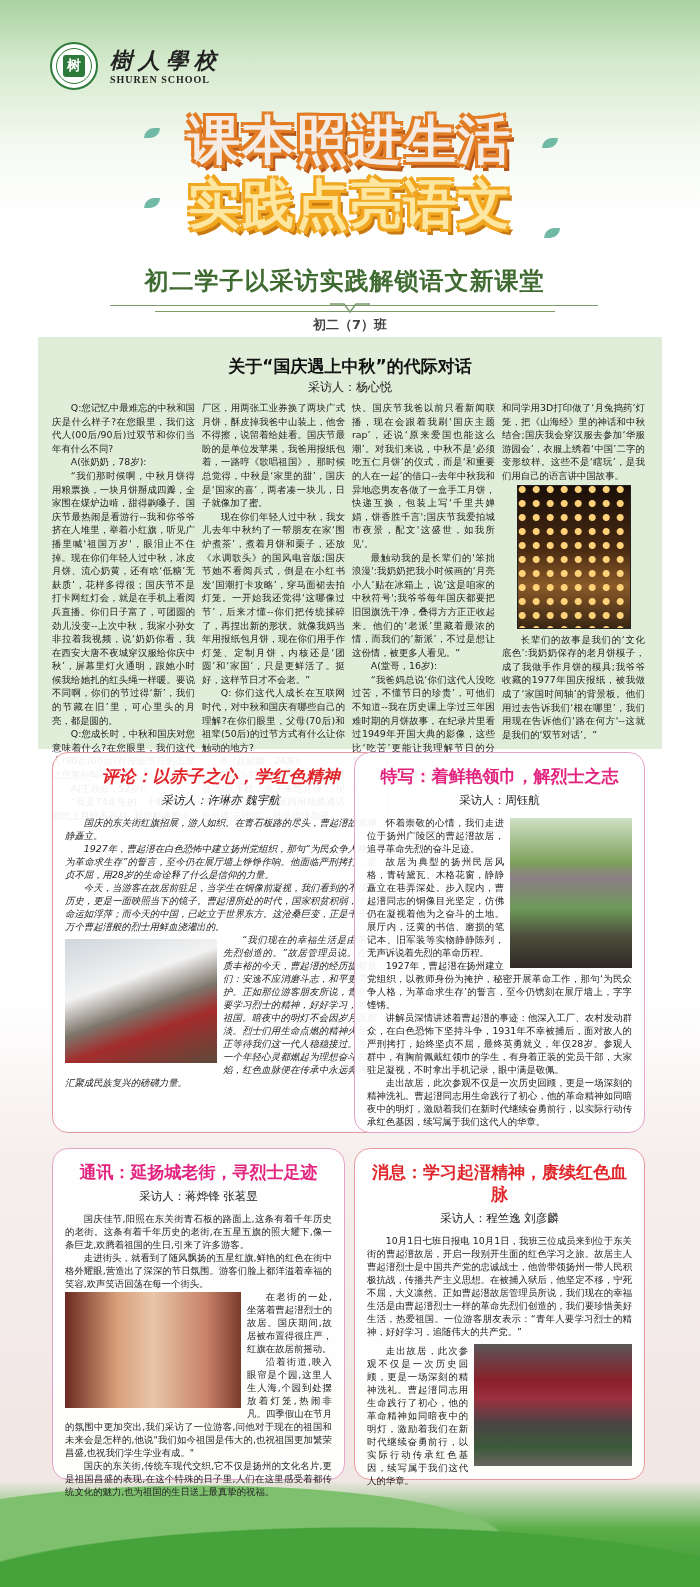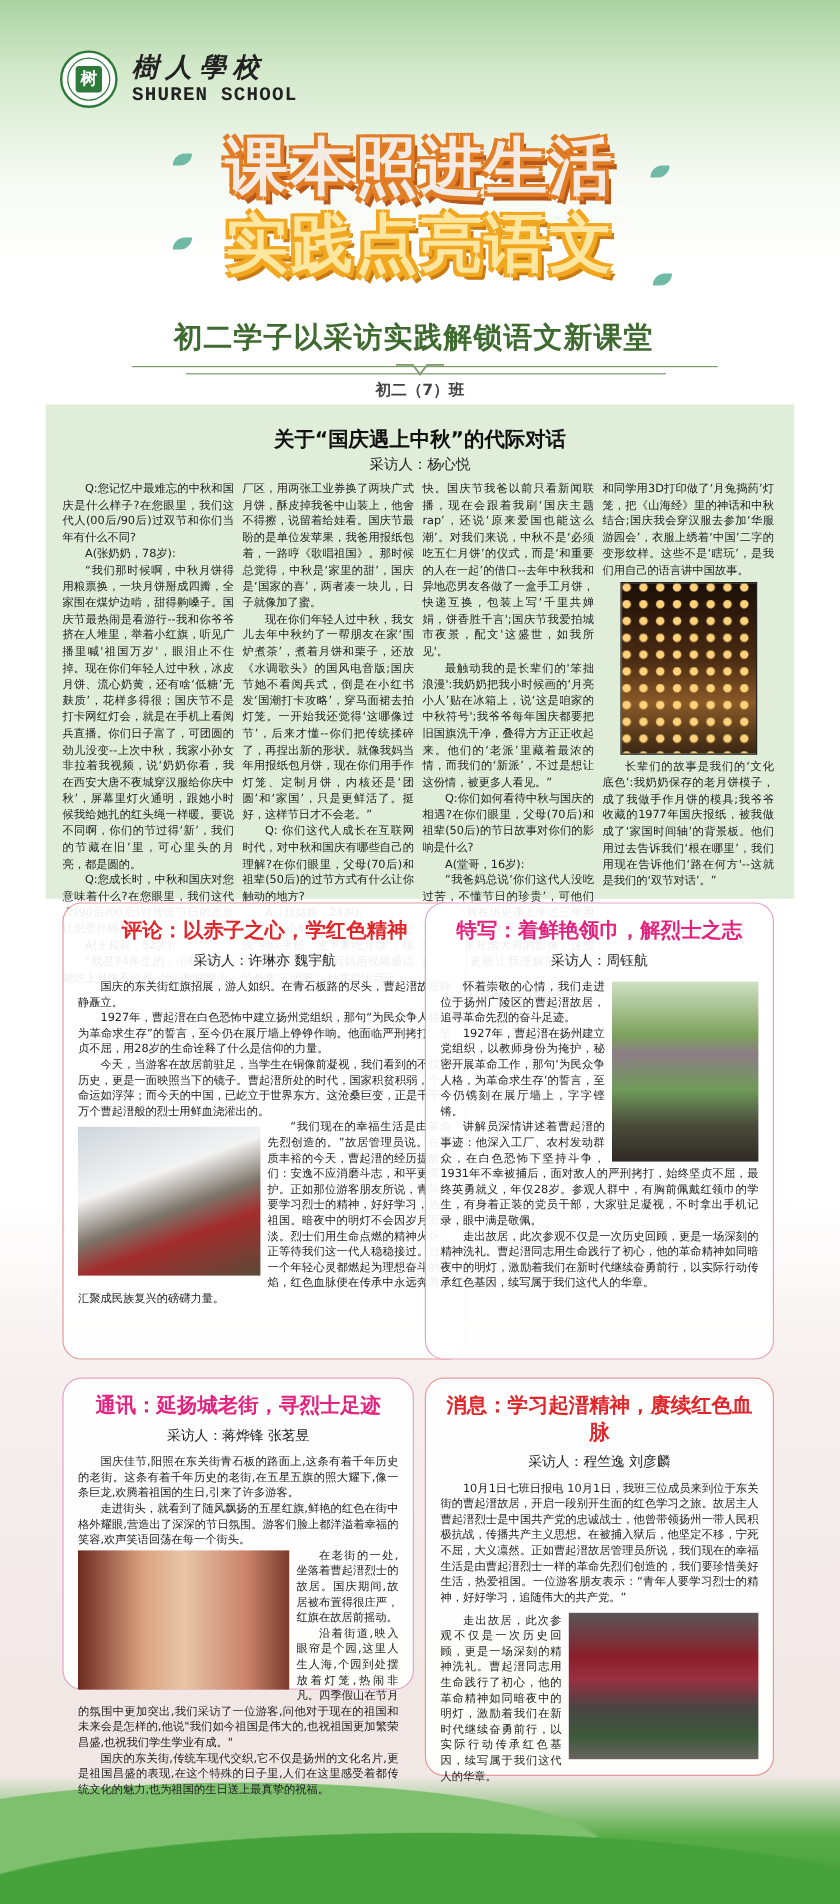--- a/index.html
+++ b/index.html
@@ -8,21 +8,21 @@
     background: linear-gradient(#a9d2a0 0px, #d4e9cc 60px, #f6faf3 150px, #ffffff 220px, #ffffff 1000px, #f6efee 1150px, #f1e8e6 1420px);
   }
   .abs { position:absolute; }
   
   .logo-wrap { left:50px; top:42px; display:flex; align-items:center; }
   .logo-circle { width:48px; height:48px; border-radius:50%; border:2px solid #2d7a3a; background:#fff; display:flex; align-items:center; justify-content:center; box-sizing:border-box; }
   .logo-inner { width:34px; height:34px; border-radius:50%; border:1px solid #2d7a3a; display:flex; align-items:center; justify-content:center; }
   .logo-mark { width:22px; height:22px; background:#2d7a3a; color:#fff; font-size:14px; font-weight:bold; display:flex; align-items:center; justify-content:center; border-radius:3px; }
   .logo-text { margin-left:12px; }
   .logo-cn { font-family:"DejaVu Serif",serif; font-size:22px; font-style:italic; font-weight:bold; color:#222; letter-spacing:6px; line-height:24px; }
-  .logo-en { font-family:Liberation Mono, monospace; font-size:16px; font-weight:bold; color:#222; letter-spacing:1px; margin-top:2px; }
+  .logo-en { font-family:Liberation Serif, serif; font-size:10px; font-weight:bold; color:#222; letter-spacing:1px; margin-top:2px; }
 
   .title-banner { left:150px; top:108px; width:400px; height:150px; }
   .title-line { display:block; text-align:center; font-weight:bold; font-size:52px; line-height:64px; letter-spacing:2px; }
   .title-line1 { color:#f4ece4; text-shadow: 0 0 0 #e27d25, 3px 3px 0 #e27d25, -3px -3px 0 #e27d25, 3px -3px 0 #e27d25, -3px 3px 0 #e27d25, 5px 6px 0 #b8571a; }
   .title-line2 { color:#fce6a0; text-shadow: 3px 3px 0 #f2a720, -3px -3px 0 #f2a720, 3px -3px 0 #f2a720, -3px 3px 0 #f2a720, 5px 6px 0 #c97a12; }
   .leaf { position:absolute; width:16px; height:10px; background:#6fb9a5; border-radius:10px 0 10px 0; }
 
   .subtitle { left:0; width:689px; top:265px; text-align:center; font-size:24px; font-weight:bold; color:#3f6b31; letter-spacing:1px; }
   .divider1 { left:110px; width:488px; top:305px; height:0; border-top:1.5px solid #7a9a6a; }
   .divider2 { left:155px; width:400px; top:311px; height:0; border-top:1.5px solid #7a9a6a; }
@@ -107,58 +107,58 @@
     <div class="gb-col">
       <p class="noi">厂区，用两张工业券换了两块广式月饼，酥皮掉我爸中山装上，他舍不得擦，说留着给娃看。国庆节最盼的是单位发苹果，我爸用报纸包着，一路哼《歌唱祖国》。那时候总觉得，中秋是‘家里的甜’，国庆是‘国家的喜’，两者凑一块儿，日子就像加了蜜。</p>
       <p>现在你们年轻人过中秋，我女儿去年中秋约了一帮朋友在家‘围炉煮茶’，煮着月饼和栗子，还放《水调歌头》的国风电音版;国庆节她不看阅兵式，倒是在小红书发‘国潮打卡攻略’，穿马面裙去拍灯笼。一开始我还觉得‘这哪像过节’，后来才懂--你们把传统揉碎了，再捏出新的形状。就像我妈当年用报纸包月饼，现在你们用手作灯笼、定制月饼，内核还是‘团圆’和‘家国’，只是更鲜活了。挺好，这样节日才不会老。”</p>
       <p>Q: 你们这代人成长在互联网时代，对中秋和国庆有哪些自己的理解?在你们眼里，父母(70后)和祖辈(50后)的过节方式有什么让你触动的地方?</p>
       <p>A（赵姑娘，24岁):</p>
       <p>“我小时候过中秋，我妈总说‘别玩手机，坐下来吃月饼’，现在反过来了--我教我妈用视频通话给外婆'云团圆’，她学得比我还</p>
     </div>
     <div class="gb-col">
       <p class="noi">快。国庆节我爸以前只看新闻联播，现在会跟着我刷‘国庆主题rap’，还说‘原来爱国也能这么潮’。对我们来说，中秋不是‘必须吃五仁月饼’的仪式，而是‘和重要的人在一起’的借口--去年中秋我和异地恋男友各做了一盒手工月饼，快递互换，包装上写‘千里共婵娟，饼香胜千言';国庆节我爱拍城市夜景，配文'这盛世，如我所见'。</p>
       <p>最触动我的是长辈们的'笨拙浪漫':我奶奶把我小时候画的‘月亮小人’贴在冰箱上，说‘这是咱家的中秋符号';我爷爷每年国庆都要把旧国旗洗干净，叠得方方正正收起来。他们的‘老派’里藏着最浓的情，而我们的‘新派’，不过是想让这份情，被更多人看见。”</p>
-      <p>Q:你们如何看待中秋与国庆的相遇?在你们眼里，父母(70后)和祖辈(50后)的节日故事对你们的影响是什么?</p>
       <p>A(堂哥，16岁):</p>
       <p>“我爸妈总说‘你们这代人没吃过苦，不懂节日的珍贵’，可他们不知道--我在历史课上学过三年困难时期的月饼故事，在纪录片里看过1949年开国大典的影像，这些比‘吃苦’更能让我理解节日的分量。</p>
       <p>中秋对我来说是‘国潮实验室':我</p>
     </div>
     <div class="gb-col">
       <p class="noi">和同学用3D打印做了‘月兔捣药’灯笼，把《山海经》里的神话和中秋结合;国庆我会穿汉服去参加‘华服游园会’，衣服上绣着‘中国’二字的变形纹样。这些不是‘瞎玩’，是我们用自己的语言讲中国故事。</p>
       <div class="lantern-photo"></div>
       <p>长辈们的故事是我们的‘文化底色’:我奶奶保存的老月饼模子，成了我做手作月饼的模具;我爷爷收藏的1977年国庆报纸，被我做成了‘家国时间轴’的背景板。他们用过去告诉我们‘根在哪里’，我们用现在告诉他们‘路在何方'--这就是我们的‘双节对话’。”</p>
     </div>
   </div>
 </div>
 
-<div class="card" style="left:52px;top:752px;width:337px;height:381px;">
+<div class="card" style="left:52px;top:752px;width:337px;height:381px;font-style:italic;">
   <div class="card-title" style="color:#e0262a;">评论：以赤子之心，学红色精神</div>
   <div class="card-author">采访人：许琳亦 魏宇航</div>
   <div class="card-body">
     <p>国庆的东关街红旗招展，游人如织。在青石板路的尽头，曹起溍故居静静矗立。</p>
     <p>1927年，曹起溍在白色恐怖中建立扬州党组织，那句“为民众争人格，为革命求生存”的誓言，至今仍在展厅墙上铮铮作响。他面临严刑拷打，坚贞不屈，用28岁的生命诠释了什么是信仰的力量。</p>
     <p>今天，当游客在故居前驻足，当学生在铜像前凝视，我们看到的不仅是历史，更是一面映照当下的镜子。曹起溍所处的时代，国家积贫积弱，个人命运如浮萍；而今天的中国，已屹立于世界东方。这沧桑巨变，正是千千万万个曹起溍般的烈士用鲜血浇灌出的。</p>
     <div class="photo ph-street" style="margin-top:6px;"></div>
     <p>“我们现在的幸福生活是由革命先烈创造的。”故居管理员说。在物质丰裕的今天，曹起溍的经历提醒我们：安逸不应消磨斗志，和平更需守护。正如那位游客朋友所说，青年人要学习烈士的精神，好好学习，热爱祖国。暗夜中的明灯不会因岁月而黯淡。烈士们用生命点燃的精神火炬，正等待我们这一代人稳稳接过。当每一个年轻心灵都燃起为理想奋斗的火焰，红色血脉便在传承中永远奔腾，汇聚成民族复兴的磅礴力量。</p>
   </div>
 </div>
 
 <div class="card pink" style="left:354px;top:752px;width:291px;height:381px;">
   <div class="card-title" style="color:#e2237f;">特写：着鲜艳领巾，解烈士之志</div>
   <div class="card-author">采访人：周钰航</div>
   <div class="card-body">
     <div class="photo right ph-park"></div>
     <p>怀着崇敬的心情，我们走进位于扬州广陵区的曹起溍故居，追寻革命先烈的奋斗足迹。</p>
+    <p>故居为典型的扬州民居风格，青砖黛瓦、木格花窗，静静矗立在巷弄深处。步入院内，曹起溍同志的铜像目光坚定，仿佛仍在凝视着他为之奋斗的土地。展厅内，泛黄的书信、磨损的笔记本、旧军装等实物静静陈列，无声诉说着先烈的革命历程。</p>
     <p>1927年，曹起溍在扬州建立党组织，以教师身份为掩护，秘密开展革命工作，那句‘为民众争人格，为革命求生存’的誓言，至今仍镌刻在展厅墙上，字字铿锵。</p>
     <p>讲解员深情讲述着曹起溍的事迹：他深入工厂、农村发动群众，在白色恐怖下坚持斗争，1931年不幸被捕后，面对敌人的严刑拷打，始终坚贞不屈，最终英勇就义，年仅28岁。参观人群中，有胸前佩戴红领巾的学生，有身着正装的党员干部，大家驻足凝视，不时拿出手机记录，眼中满是敬佩。</p>
     <p>走出故居，此次参观不仅是一次历史回顾，更是一场深刻的精神洗礼。曹起溍同志用生命践行了初心，他的革命精神如同暗夜中的明灯，激励着我们在新时代继续奋勇前行，以实际行动传承红色基因，续写属于我们这代人的华章。</p>
   </div>
 </div>
 
-<div class="card pink" style="left:52px;top:1148px;width:293px;height:260px;">
+<div class="card pink" style="left:52px;top:1148px;width:293px;height:332px;">
   <div class="card-title" style="color:#e2237f;">通讯：延扬城老街，寻烈士足迹</div>
   <div class="card-author">采访人：蒋烨锋 张茗昱</div>
   <div class="card-body">
     <p>国庆佳节,阳照在东关街青石板的路面上,这条有着千年历史的老街。这条有着千年历史的老街,在五星五旗的照大耀下,像一条巨龙,欢腾着祖国的生日,引来了许多游客。</p>
     <p>走进街头，就看到了随风飘扬的五星红旗,鲜艳的红色在街中格外耀眼,营造出了深深的节日氛围。游客们脸上都洋溢着幸福的笑容,欢声笑语回荡在每一个街头。</p>
     <div class="photo ph-museum" style="width:176px;"></div>
     <p>在老街的一处,坐落着曹起溍烈士的故居。国庆期间,故居被布置得很庄严，红旗在故居前摇动。</p>
     <p>沿着街道,映入眼帘是个园,这里人生人海,个园到处摆放着灯笼,热闹非凡。四季假山在节月的氛围中更加突出,我们采访了一位游客,问他对于现在的祖国和未来会是怎样的,他说"我们如今祖国是伟大的,也祝祖国更加繁荣昌盛,也祝我们学生学业有成。"</p>
     <p>国庆的东关街,传统车现代交织,它不仅是扬州的文化名片,更是祖国昌盛的表现,在这个特殊的日子里,人们在这里感受着都传统文化的魅力,也为祖国的生日送上最真挚的祝福。</p>
   </div>

